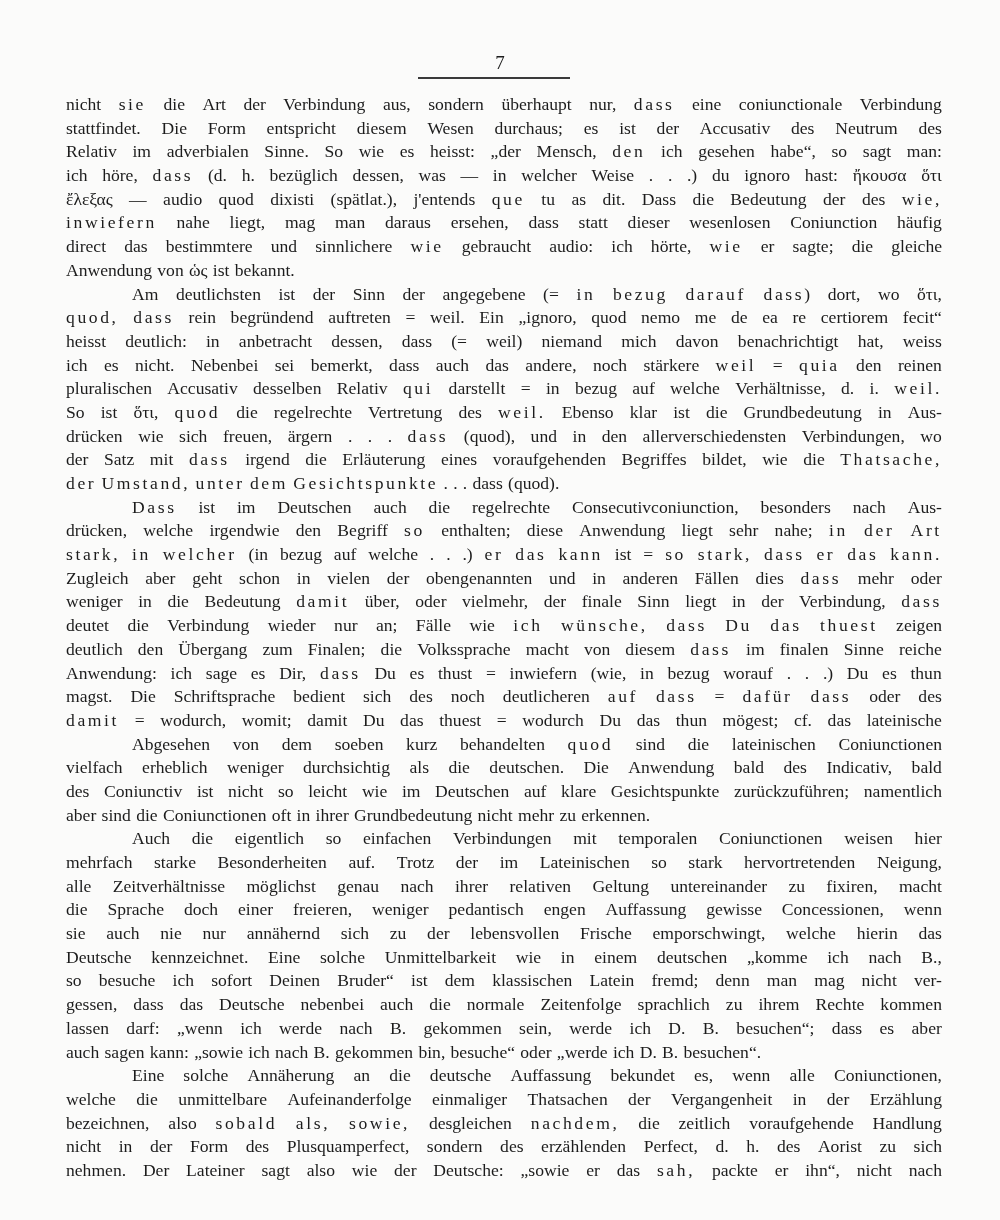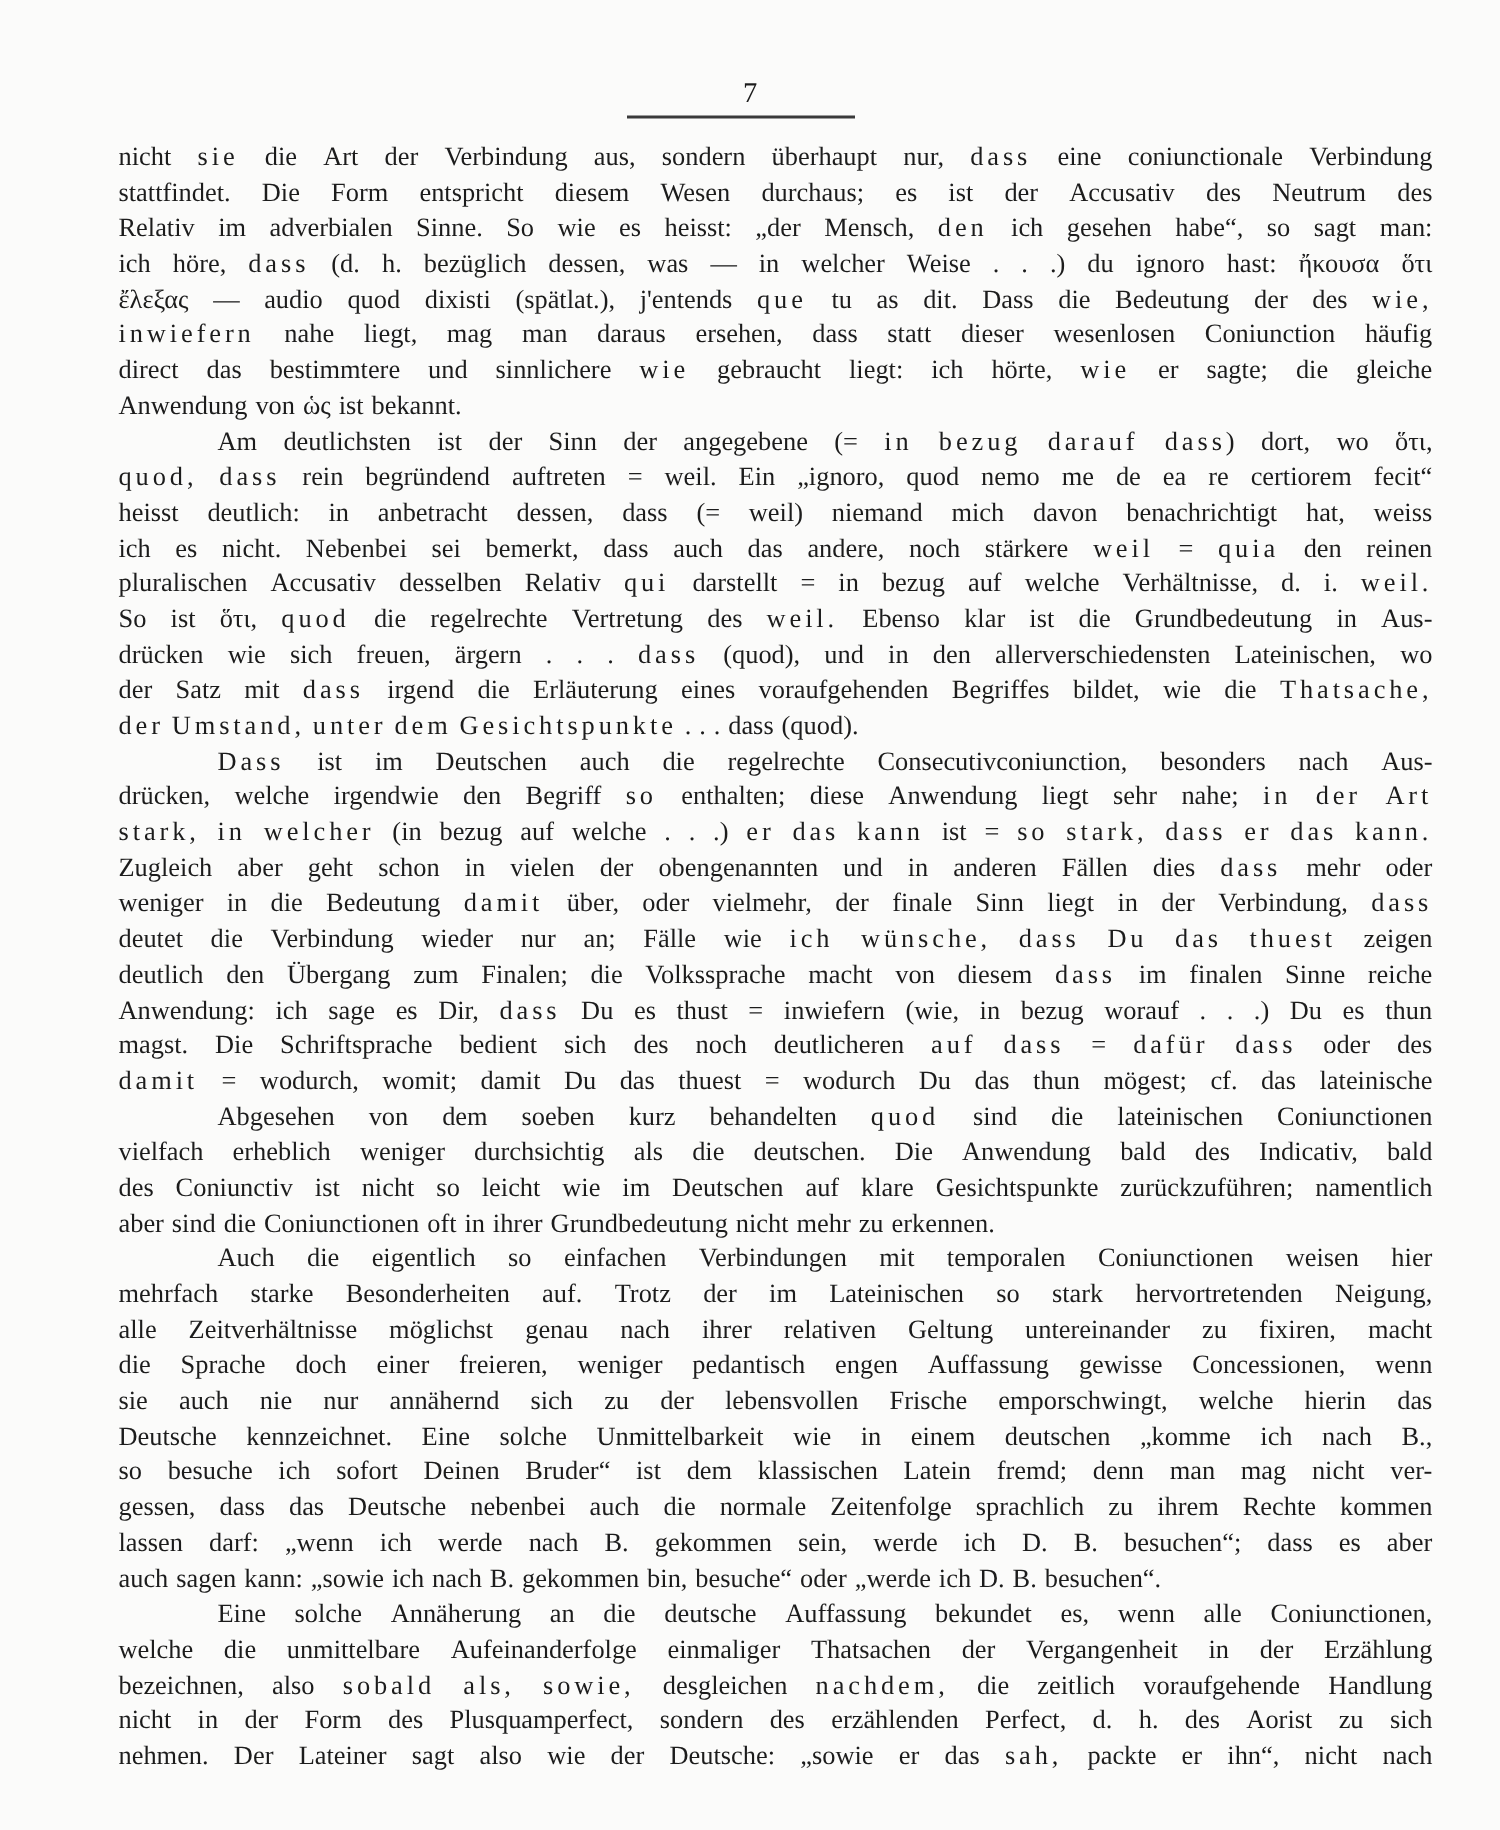--- a/index.html
+++ b/index.html
@@ -13,21 +13,21 @@
   }
   .page-number {
     position: absolute; top: 52px; left: 0; width: 1000px;
     text-align: center; font-size: 19px; line-height: 22px;
   }
   .header-rule {
     position: absolute; top: 77px; left: 418px; width: 152px; height: 2px;
     background: #3a3a3a;
   }
   .text-block {
-    position: absolute; top: 93px; left: 79px; width: 876px;
+    position: absolute; top: 93px; left: 66px; width: 876px;
   }
   .line {
     display: flex; justify-content: space-between;
     height: 23.7px; line-height: 23.7px;
     font-size: 17.6px; white-space: nowrap;
     transform-origin: left center;
   }
   .line.last { justify-content: flex-start; }
   .line.indent { padding-left: 66px; }
   .line span.w { display: inline-block; }
@@ -148,21 +148,21 @@
       <span class="w"><span>häufig</span></span>
     </div>
     <div class="line">
       <span class="w"><span>direct</span></span>
       <span class="w"><span>das</span></span>
       <span class="w"><span>bestimmtere</span></span>
       <span class="w"><span>und</span></span>
       <span class="w"><span>sinnlichere</span></span>
       <span class="w"><span class="sp">wie</span></span>
       <span class="w"><span>gebraucht</span></span>
-      <span class="w"><span>liegt:</span></span>
+      <span class="w"><span>audio:</span></span>
       <span class="w"><span>ich</span></span>
       <span class="w"><span>hörte,</span></span>
       <span class="w"><span class="sp">wie</span></span>
       <span class="w"><span>er</span></span>
       <span class="w"><span>sagte;</span></span>
       <span class="w"><span>die</span></span>
       <span class="w"><span>gleiche</span></span>
     </div>
     <div class="line last">
       <span class="w" style="margin-right: 0.3em;"><span>Anwendung</span></span>
@@ -285,21 +285,21 @@
       <span class="w"><span>ärgern</span></span>
       <span class="w"><span>.</span></span>
       <span class="w"><span>.</span></span>
       <span class="w"><span>.</span></span>
       <span class="w"><span class="sp">dass</span></span>
       <span class="w"><span>(quod),</span></span>
       <span class="w"><span>und</span></span>
       <span class="w"><span>in</span></span>
       <span class="w"><span>den</span></span>
       <span class="w"><span>allerverschiedensten</span></span>
-      <span class="w"><span>Lateinischen,</span></span>
+      <span class="w"><span>Verbindungen,</span></span>
       <span class="w"><span>wo</span></span>
     </div>
     <div class="line">
       <span class="w"><span>der</span></span>
       <span class="w"><span>Satz</span></span>
       <span class="w"><span>mit</span></span>
       <span class="w"><span class="sp">dass</span></span>
       <span class="w"><span>irgend</span></span>
       <span class="w"><span>die</span></span>
       <span class="w"><span>Erläuterung</span></span>

